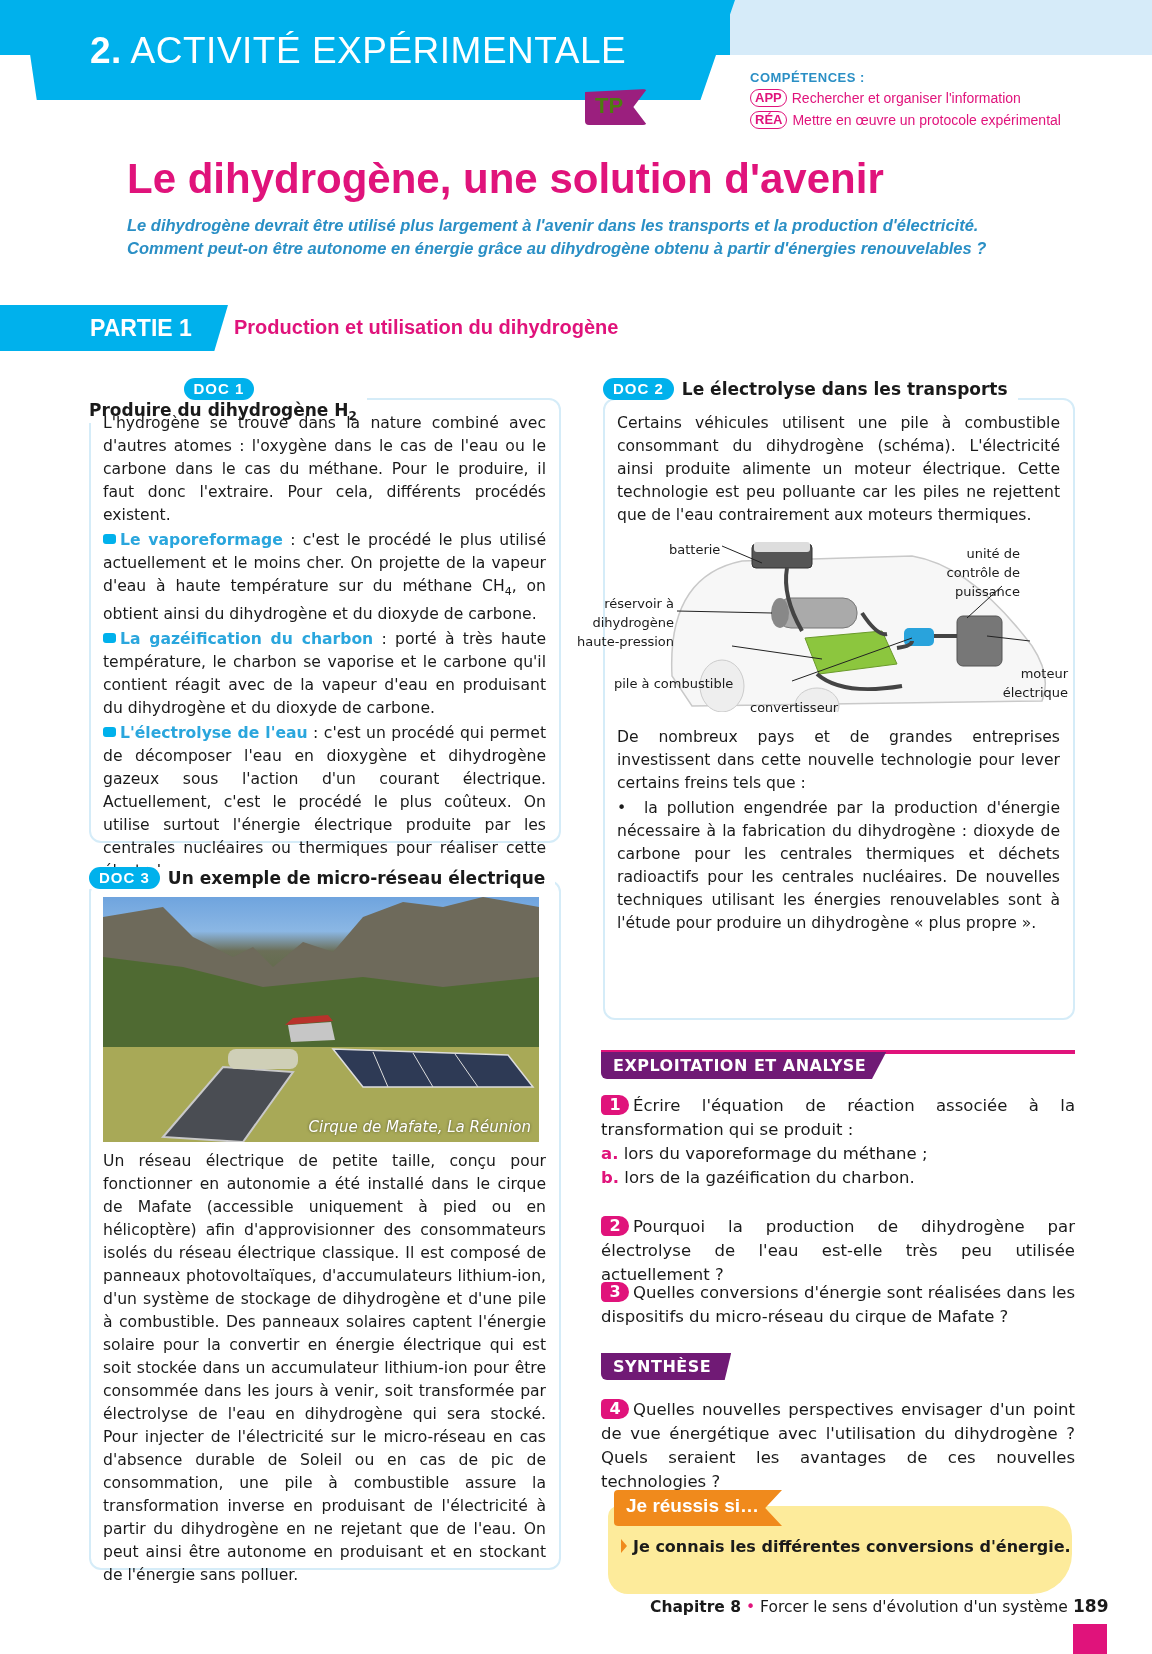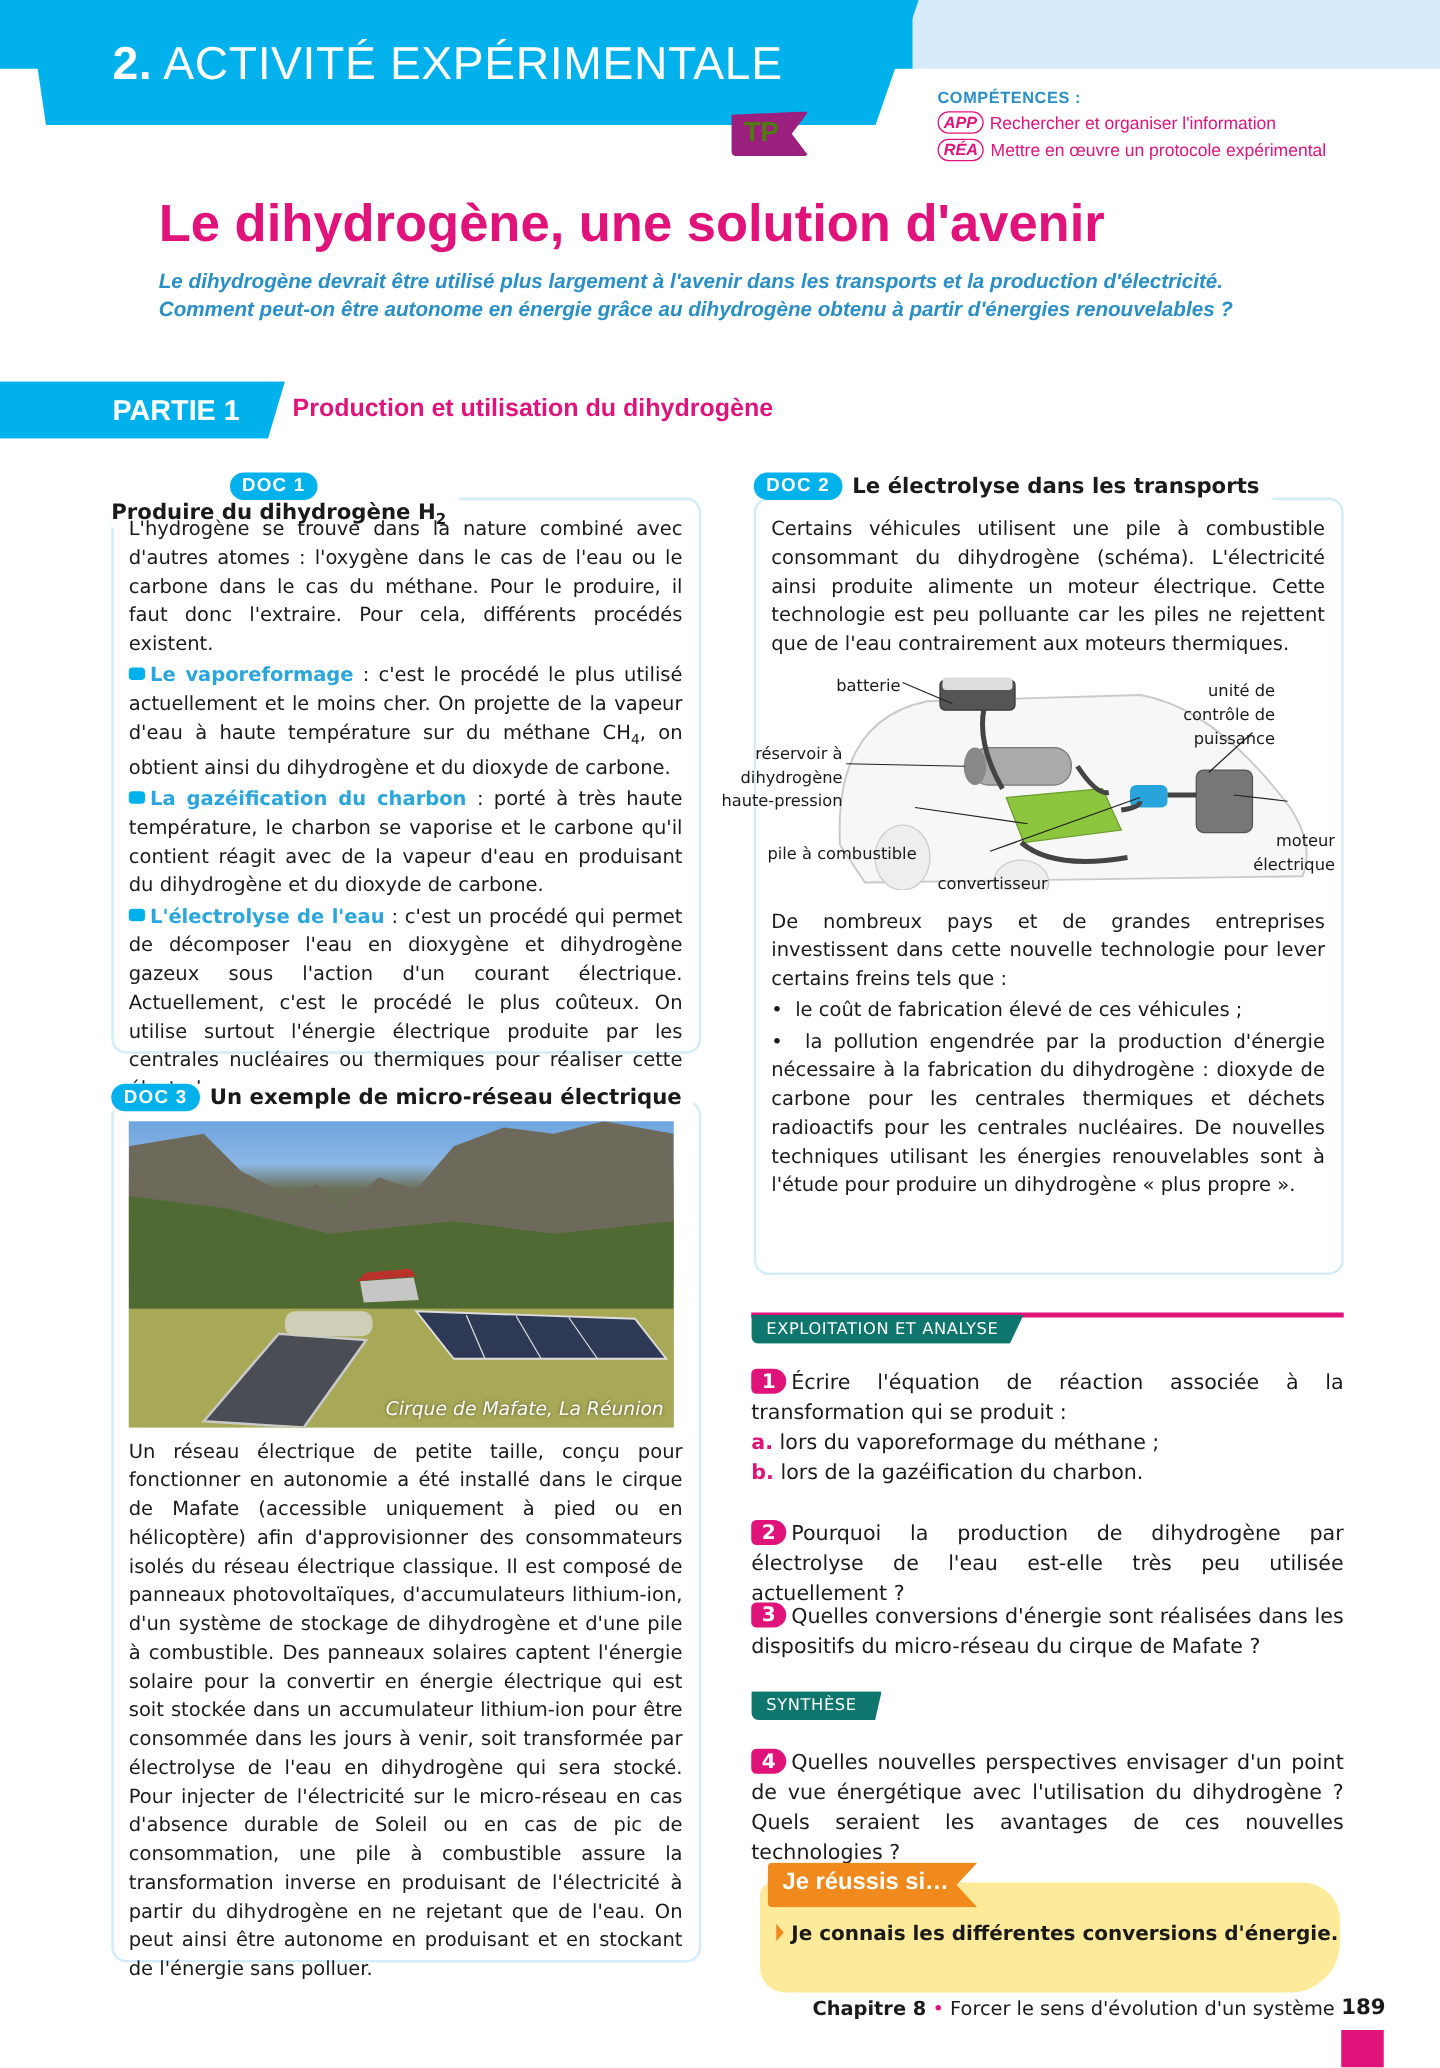--- a/index.html
+++ b/index.html
@@ -13,21 +13,21 @@
   .hdr-title { position: absolute; left: 90px; top: 30px; color: #fff; font-family: "Liberation Sans", sans-serif; font-size: 37px; letter-spacing: 0.5px; }
   .hdr-title b { font-weight: bold; }
 
   .tp-flag { position: absolute; left: 585px; top: 89px; width: 62px; height: 36px; }
   .tp-flag .bg { position: absolute; inset: 0; background: #9b1f7e; clip-path: polygon(0 8%, 100% 0, 78% 50%, 100% 100%, 0 100%); border-radius: 4px; }
   .tp-flag .txt { position: absolute; left: 10px; top: 4px; color: #4d7c0f; font-weight: bold; font-size: 22px; font-family: "Liberation Sans", sans-serif; }
 
   .comp { position: absolute; left: 750px; top: 70px; font-family: "Liberation Sans", sans-serif; }
   .comp-head { color: #2a8fc5; font-weight: bold; font-size: 13px; letter-spacing: 0.5px; margin-bottom: 4px; }
   .comp-row { display: flex; align-items: center; margin-bottom: 4px; }
-  .comp-badge { border: 1.5px solid #e0137b; border-radius: 10px; color: #e0137b; font-weight: bold; font-size: 13px; padding: 0 4px; margin-right: 5px; line-height: 16px; font-style: italic; }
+  .comp-badge { border: 1.5px solid #e0137b; border-radius: 10px; color: #e0137b; font-weight: bold; font-size: 13px; padding: 0 4px; margin-right: 5px; line-height: 16px; }
   .comp-text { color: #e0137b; font-size: 14px; }
 
   .main-title { position: absolute; left: 127px; top: 155px; color: #e0137b; font-family: "Liberation Sans", sans-serif; font-weight: bold; font-size: 42px; }
   .intro { position: absolute; left: 127px; top: 214px; width: 860px; color: #2a8fc5; font-family: "Liberation Sans", sans-serif; font-style: italic; font-weight: bold; font-size: 16.5px; line-height: 23px; }
 
   .partie-tab { position: absolute; left: 0; top: 305px; width: 228px; height: 46px; background: #00b1ec; clip-path: polygon(0 0, 100% 0, 94% 100%, 0 100%); border-radius: 0 0 8px 0; }
   .partie-tab .lbl { position: absolute; left: 90px; top: 10px; color: #fff; font-family: "Liberation Sans", sans-serif; font-weight: bold; font-size: 23px; }
   .partie-sub { position: absolute; left: 234px; top: 316px; color: #e0137b; font-family: "Liberation Sans", sans-serif; font-weight: bold; font-size: 20px; }
 
   
@@ -44,21 +44,21 @@
   .car { position: absolute; left: 612px; top: 536px; width: 465px; height: 176px; }
   .car-lbl { position: absolute; font-size: 13px; color: #1a1a1a; font-family: "DejaVu Sans", sans-serif; text-align: right; line-height: 19px; }
 
   
   .photo { position: absolute; left: 103px; top: 897px; width: 436px; height: 245px; overflow: hidden;
     background: linear-gradient(180deg, #6fa4de 0%, #8bb7e4 14%, #6b6f58 22%, #5e6a45 35%, #4b6a2c 48%, #8e9a4a 60%, #a9ad5a 75%, #9fa84f 100%); }
   .caption { position: absolute; right: 8px; bottom: 6px; color: #fff; font-style: italic; font-size: 15px; font-family: "DejaVu Sans", sans-serif; text-shadow: 0 0 3px rgba(0,0,0,0.5); }
 
   
   .sec-rule { position: absolute; left: 601px; top: 1050px; width: 474px; height: 4px; background: #e0137b; }
-  .sec-tab { position: absolute; background: #0f766e; color: #fff; font-family: "DejaVu Sans", sans-serif; font-weight: normal; font-size: 13px; letter-spacing: 0.5px; padding: 4px 20px 4px 12px; clip-path: polygon(0 0, 100% 0, 95% 100%, 0 100%); border-radius: 0 0 0 6px; }
+  .sec-tab { position: absolute; background: #701a75; color: #fff; font-family: "DejaVu Sans", sans-serif; font-weight: bold; font-size: 16px; letter-spacing: 0.5px; padding: 4px 20px 4px 12px; clip-path: polygon(0 0, 100% 0, 95% 100%, 0 100%); border-radius: 0 0 0 6px; }
   .q { position: absolute; left: 601px; width: 474px; font-family: "DejaVu Sans", sans-serif; font-size: 16.5px; line-height: 24px; text-align: justify; color: #1a1a1a; }
   .qnum { display: inline-block; background: #e0137b; color: #fff; font-weight: bold; font-size: 16px; width: 28px; height: 20px; line-height: 20px; text-align: center; border-radius: 5px 12px 12px 5px; margin-right: 4px; vertical-align: 1px; }
   .sub-l { color: #e0137b; font-weight: bold; }
 
   .reussis { position: absolute; left: 608px; top: 1506px; width: 464px; height: 88px; background: #fdeb9b; border-radius: 10px 30px 40px 20px; }
   .reussis-tab { position: absolute; left: 614px; top: 1490px; width: 168px; height: 36px; background: #f08a1c; clip-path: polygon(0 0, 100% 0, 90% 50%, 100% 100%, 0 100%); border-radius: 4px 0 0 4px; }
   .reussis-tab span { position: absolute; left: 12px; top: 5px; color: #fff; font-family: "Liberation Sans", sans-serif; font-weight: bold; font-size: 19px; }
   .reussis-item { position: absolute; left: 621px; top: 1537px; font-family: "DejaVu Sans", sans-serif; font-weight: bold; font-size: 16px; color: #1a1a1a; }
   .tri { display: inline-block; width: 0; height: 0; border-top: 7px solid transparent; border-bottom: 7px solid transparent; border-left: 6px solid #f08a1c; margin-right: 6px; vertical-align: -1px; }
 
@@ -143,21 +143,20 @@
   <div class="car-lbl" style="left:57px; top:4px;">batterie</div>
   <div class="car-lbl" style="left:298px; top:8px; width:110px; text-align:right;">unité de contrôle de puissance</div>
   <div class="car-lbl" style="left:-36px; top:58px; width:98px;">réservoir à dihydrogène haute-pression</div>
   <div class="car-lbl" style="left:2px; top:138px;">pile à combustible</div>
   <div class="car-lbl" style="left:138px; top:162px;">convertisseur</div>
   <div class="car-lbl" style="left:386px; top:128px; width:70px; text-align:right;">moteur électrique</div>
 </div>
 
 <div class="body-text" style="position:absolute; left:617px; top:726px; width:443px;">
   <p>De nombreux pays et de grandes entreprises investissent dans cette nouvelle technologie pour lever certains freins tels que :</p>
-  <p>•&nbsp; <span>le coût de fabrication élevé de ces véhicules ;</span></p>
   <p>•&nbsp; <span>la pollution engendrée par la production d'énergie nécessaire à la fabrication du dihydrogène : dioxyde de carbone pour les centrales thermiques et déchets radioactifs pour les centrales nucléaires. De nouvelles techniques utilisant les énergies renouvelables sont à l'étude pour produire un dihydrogène « plus propre ».</span></p>
 </div>
 
 <div class="doc" style="left:89px; top:880px; width:472px; height:690px;"></div>
 <div class="doc-head" style="left:89px; top:867px;">
   <span class="doc-pill">DOC 3</span>
   <span class="doc-title">Un exemple de micro-réseau électrique</span>
 </div>
 <div class="photo">
   <svg width="436" height="245" viewBox="0 0 436 245">

